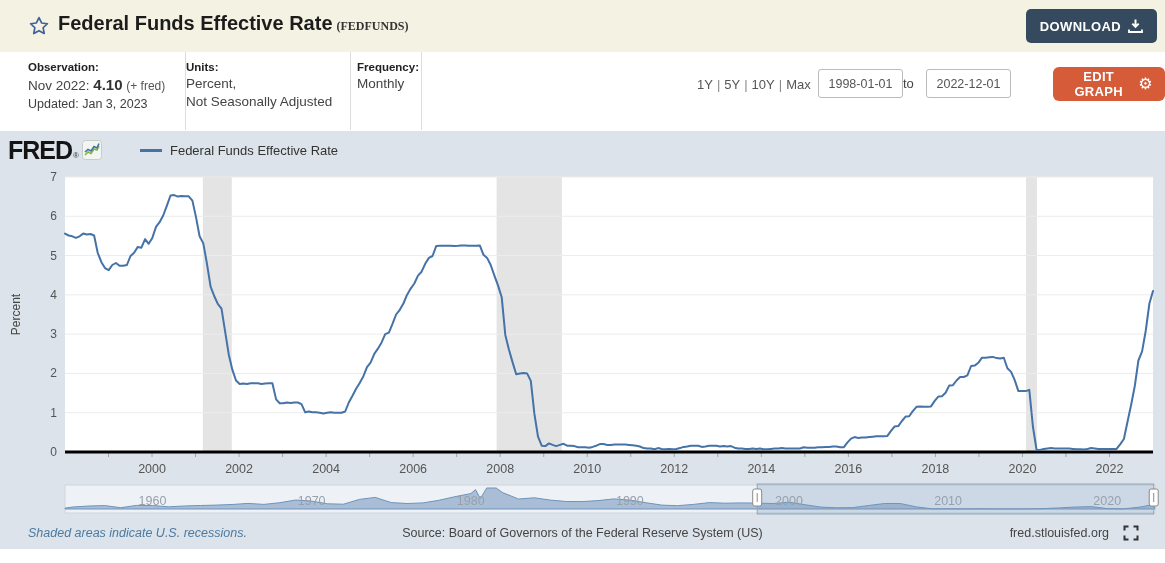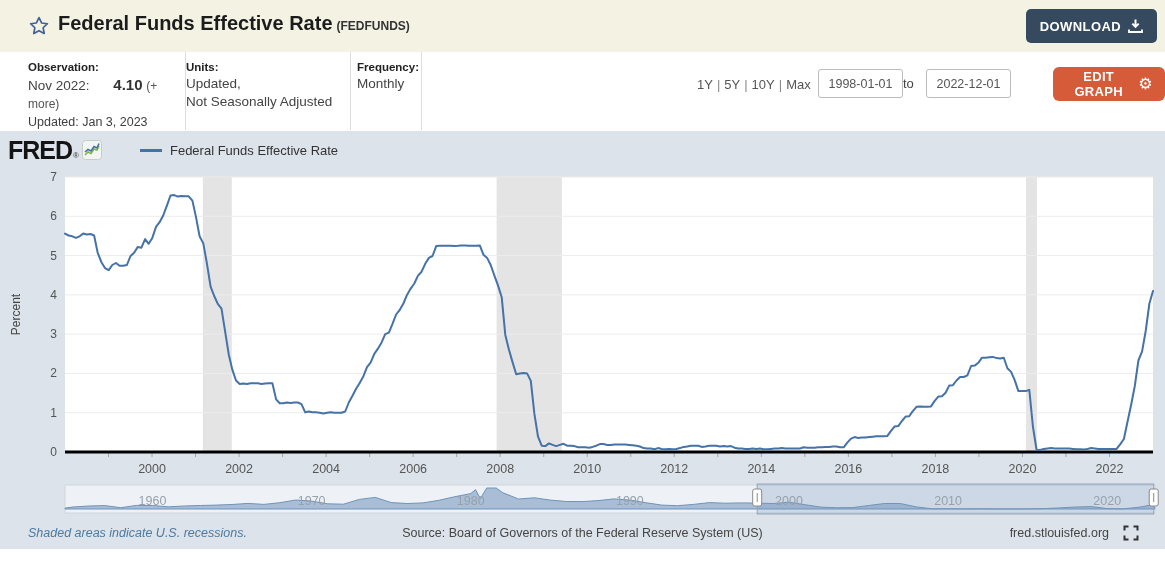--- a/index.html
+++ b/index.html
@@ -4,35 +4,35 @@
 <style>
   html,body{margin:0;padding:0;background:#fff;}
   *{box-sizing:border-box;}
   #app{position:relative;width:1165px;height:563px;overflow:hidden;
        font-family:"Liberation Sans","DejaVu Sans",sans-serif;background:#fff;}
 
   
   .header{position:absolute;left:0;top:0;width:1165px;height:52px;background:#f3f2e3;}
   .star-btn{position:absolute;left:28px;top:15px;width:22px;height:22px;cursor:pointer;}
   .page-title{position:absolute;left:58px;top:12px;font-size:20px;font-weight:bold;color:#1c1c1c;}
-  .series-id{font-size:12px;font-weight:bold;color:#333;margin-left:4px;}
+  .series-id{font-size:12px;font-weight:bold;color:#333;margin-left:4px;font-family:Liberation Serif, serif;}
   .dl-btn{position:absolute;right:8px;top:9px;height:34px;padding:0 14px;background:#35495f;
           border:none;border-radius:5px;color:#fff;font-size:13px;font-weight:bold;
           letter-spacing:.4px;display:flex;align-items:center;gap:7px;cursor:pointer;
           font-family:inherit;margin-left:32px;}
 
   
   .metabar{position:absolute;left:0;top:52px;width:1165px;height:78px;background:#fff;display:flex;}
   .mcell{padding-top:9px;height:100%;}
   .mcell .mlabel{font-size:11.5px;font-weight:bold;color:#222;margin-bottom:2px;}
   .mcell .mval{font-size:13.5px;color:#444;line-height:1.35;}
   .cell-obs{width:185px;padding-left:28px;}
   .cell-units{width:165px;padding-left:0;border-left:1px solid #ddd;}
   .cell-freq{width:72px;padding-left:6px;border-left:1px solid #ddd;border-right:1px solid #ddd;}
-  .obs-big{font-size:15px;font-weight:bold;color:#333;margin-left:20px;}
+  .obs-big{font-size:15px;font-weight:bold;color:#333;}
   .obs-more{font-size:12px;color:#555;cursor:pointer;}
   .obs-updated{font-size:12.5px;color:#404040;margin-top:2px;}
 
   .range-links{position:absolute;left:697px;top:77px;font-size:13px;color:#555;}
   .range-links .rl{cursor:pointer;}
   .range-links .sep{color:#888;margin:0 4px;}
   .date-input{position:absolute;top:69px;width:85px;height:29px;border:1px solid #bbb;border-radius:3px;
               text-align:center;font-size:12.5px;color:#555;font-family:inherit;background:#fff;}
   #date-from{left:818px;}
   #date-to{left:926px;}
@@ -81,27 +81,27 @@
       </svg>
     </button>
   </div>
 
   <div class="metabar">
     <div class="mcell cell-obs">
       <div class="mlabel">Observation:</div>
       <div class="mval">
         <span>Nov 2022:</span>
         <span class="obs-big">4.10</span>
-        <span class="obs-more">(+ more)</span>
+        <span class="obs-more">(+ fred)</span>
       </div>
       <div class="obs-updated">Updated: Jan 3, 2023</div>
     </div>
     <div class="mcell cell-units">
       <div class="mlabel">Units:</div>
-      <div class="mval">Updated,</div>
+      <div class="mval">Percent,</div>
       <div class="mval">Not Seasonally Adjusted</div>
     </div>
     <div class="mcell cell-freq">
       <div class="mlabel">Frequency:</div>
       <div class="mval">Monthly</div>
     </div>
   </div>
 
   <div class="range-links" id="range-links"><span class="rl">1Y</span><span class="sep">|</span><span class="rl">5Y</span><span class="sep">|</span><span class="rl">10Y</span><span class="sep">|</span><span class="rl">Max</span></div>
   <input class="date-input" id="date-from" value="1998-01-01" style="">

